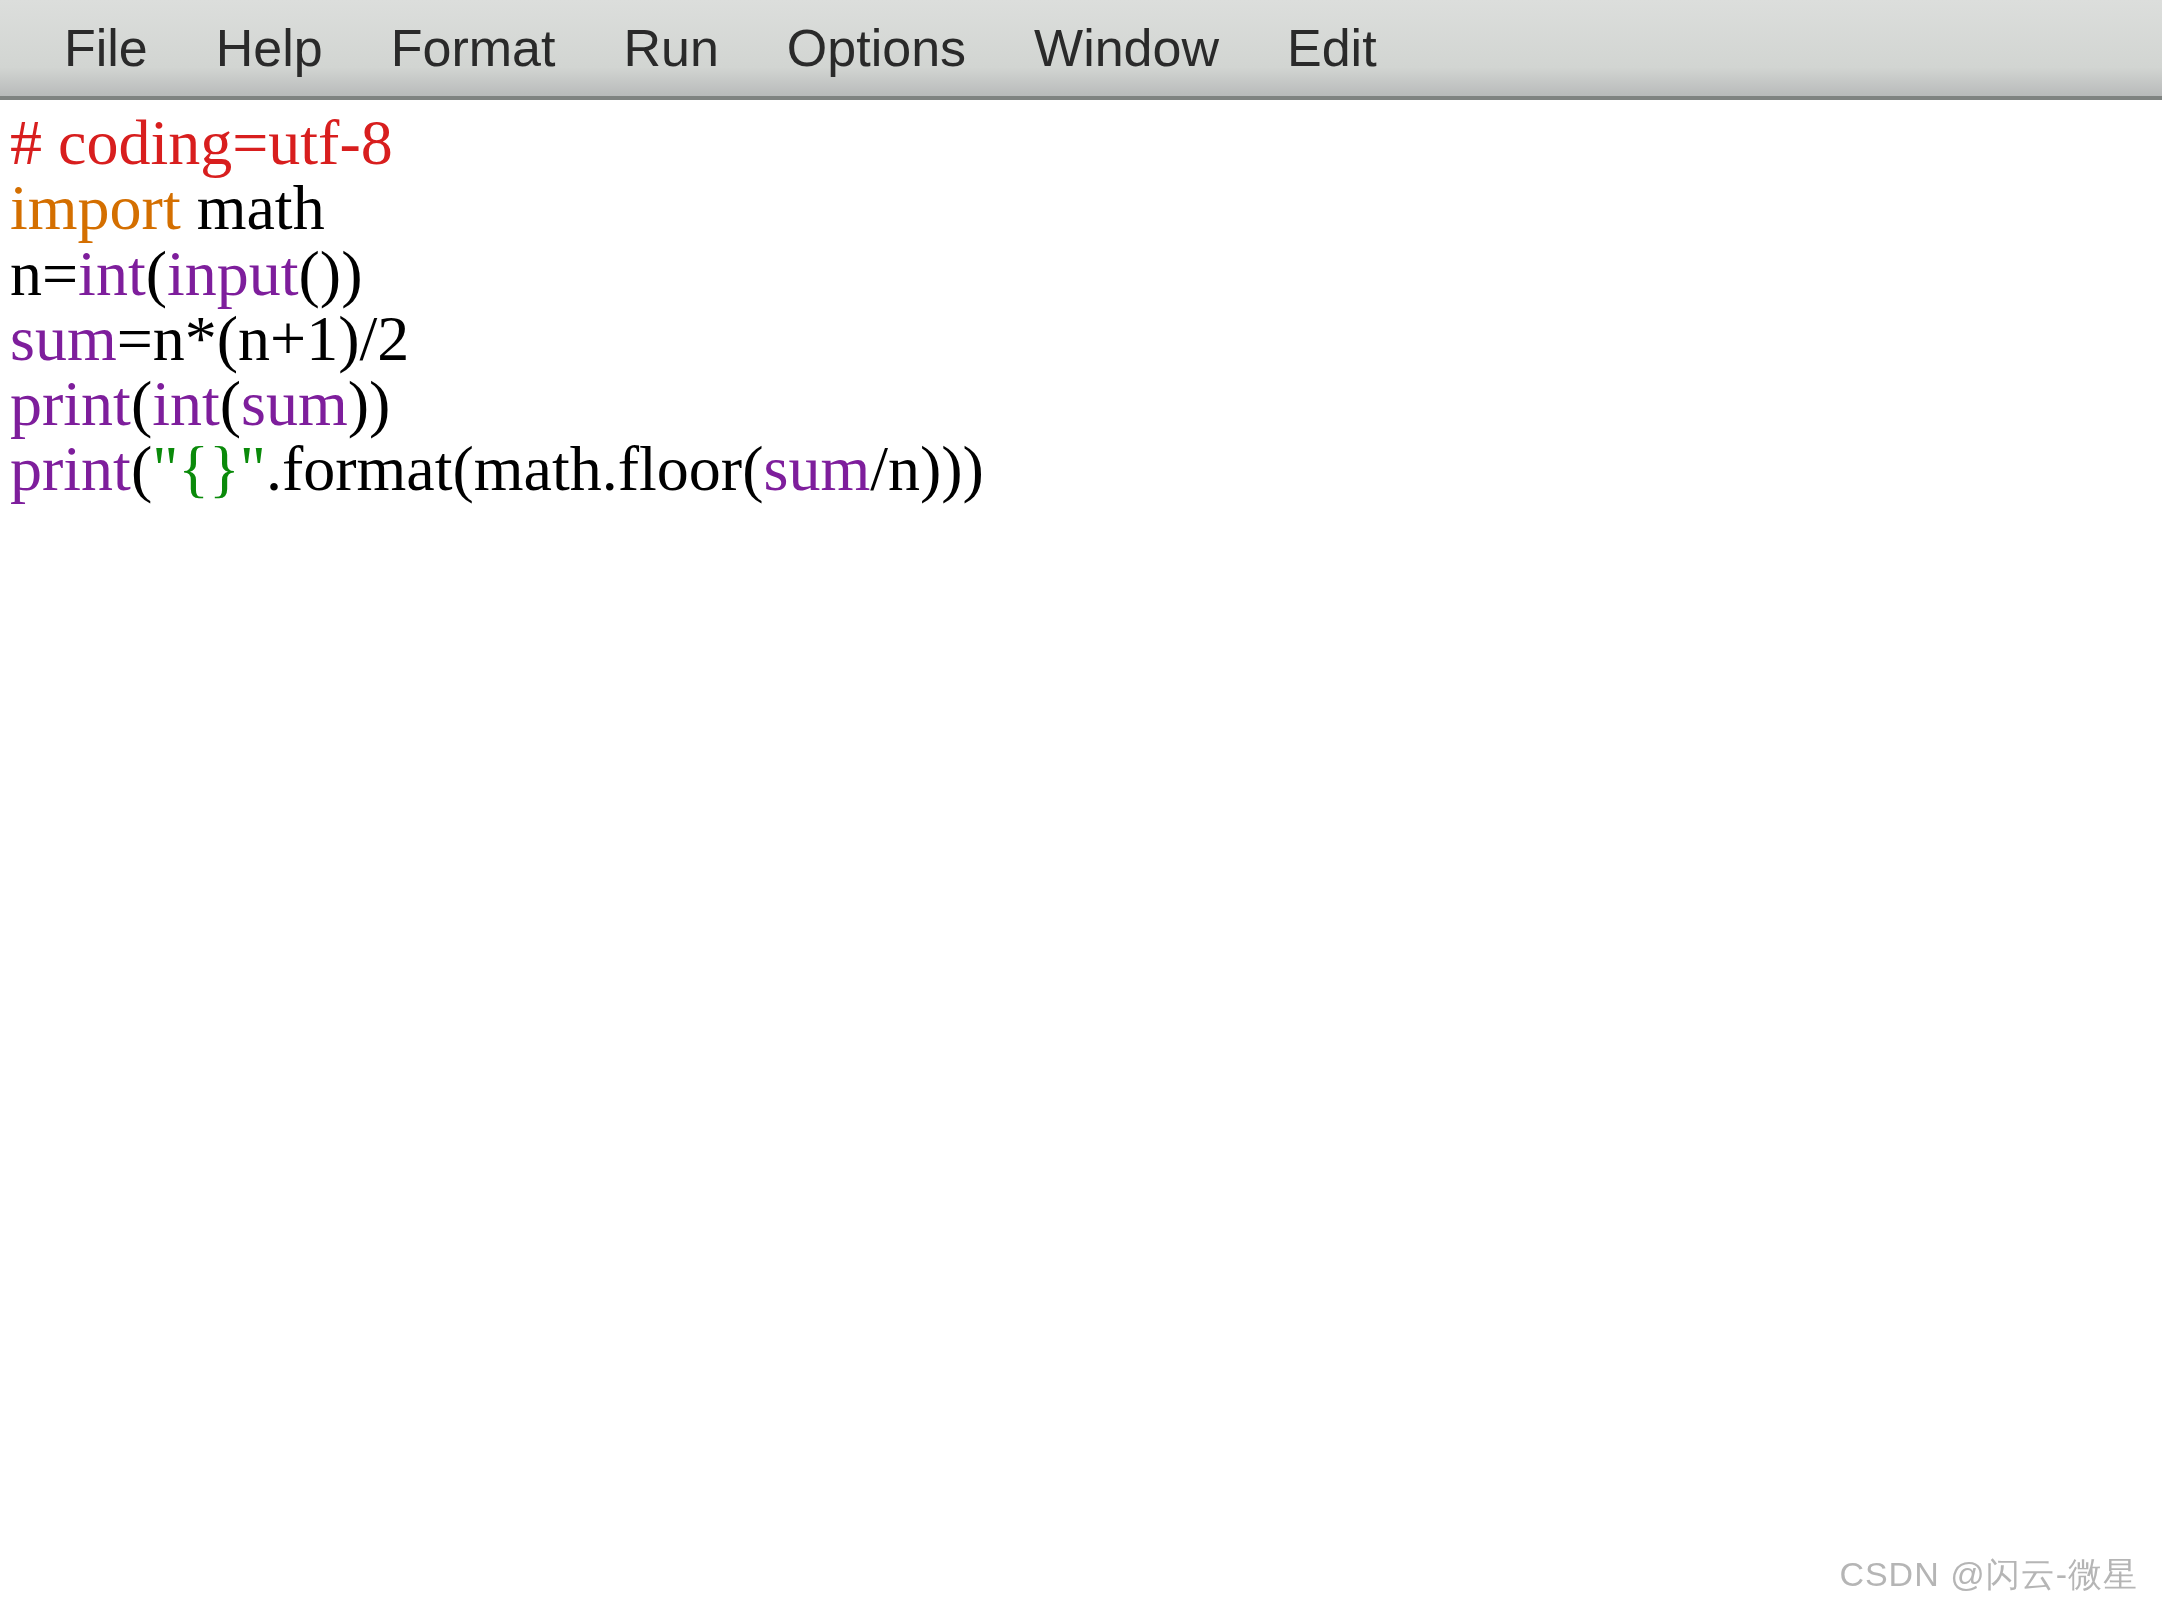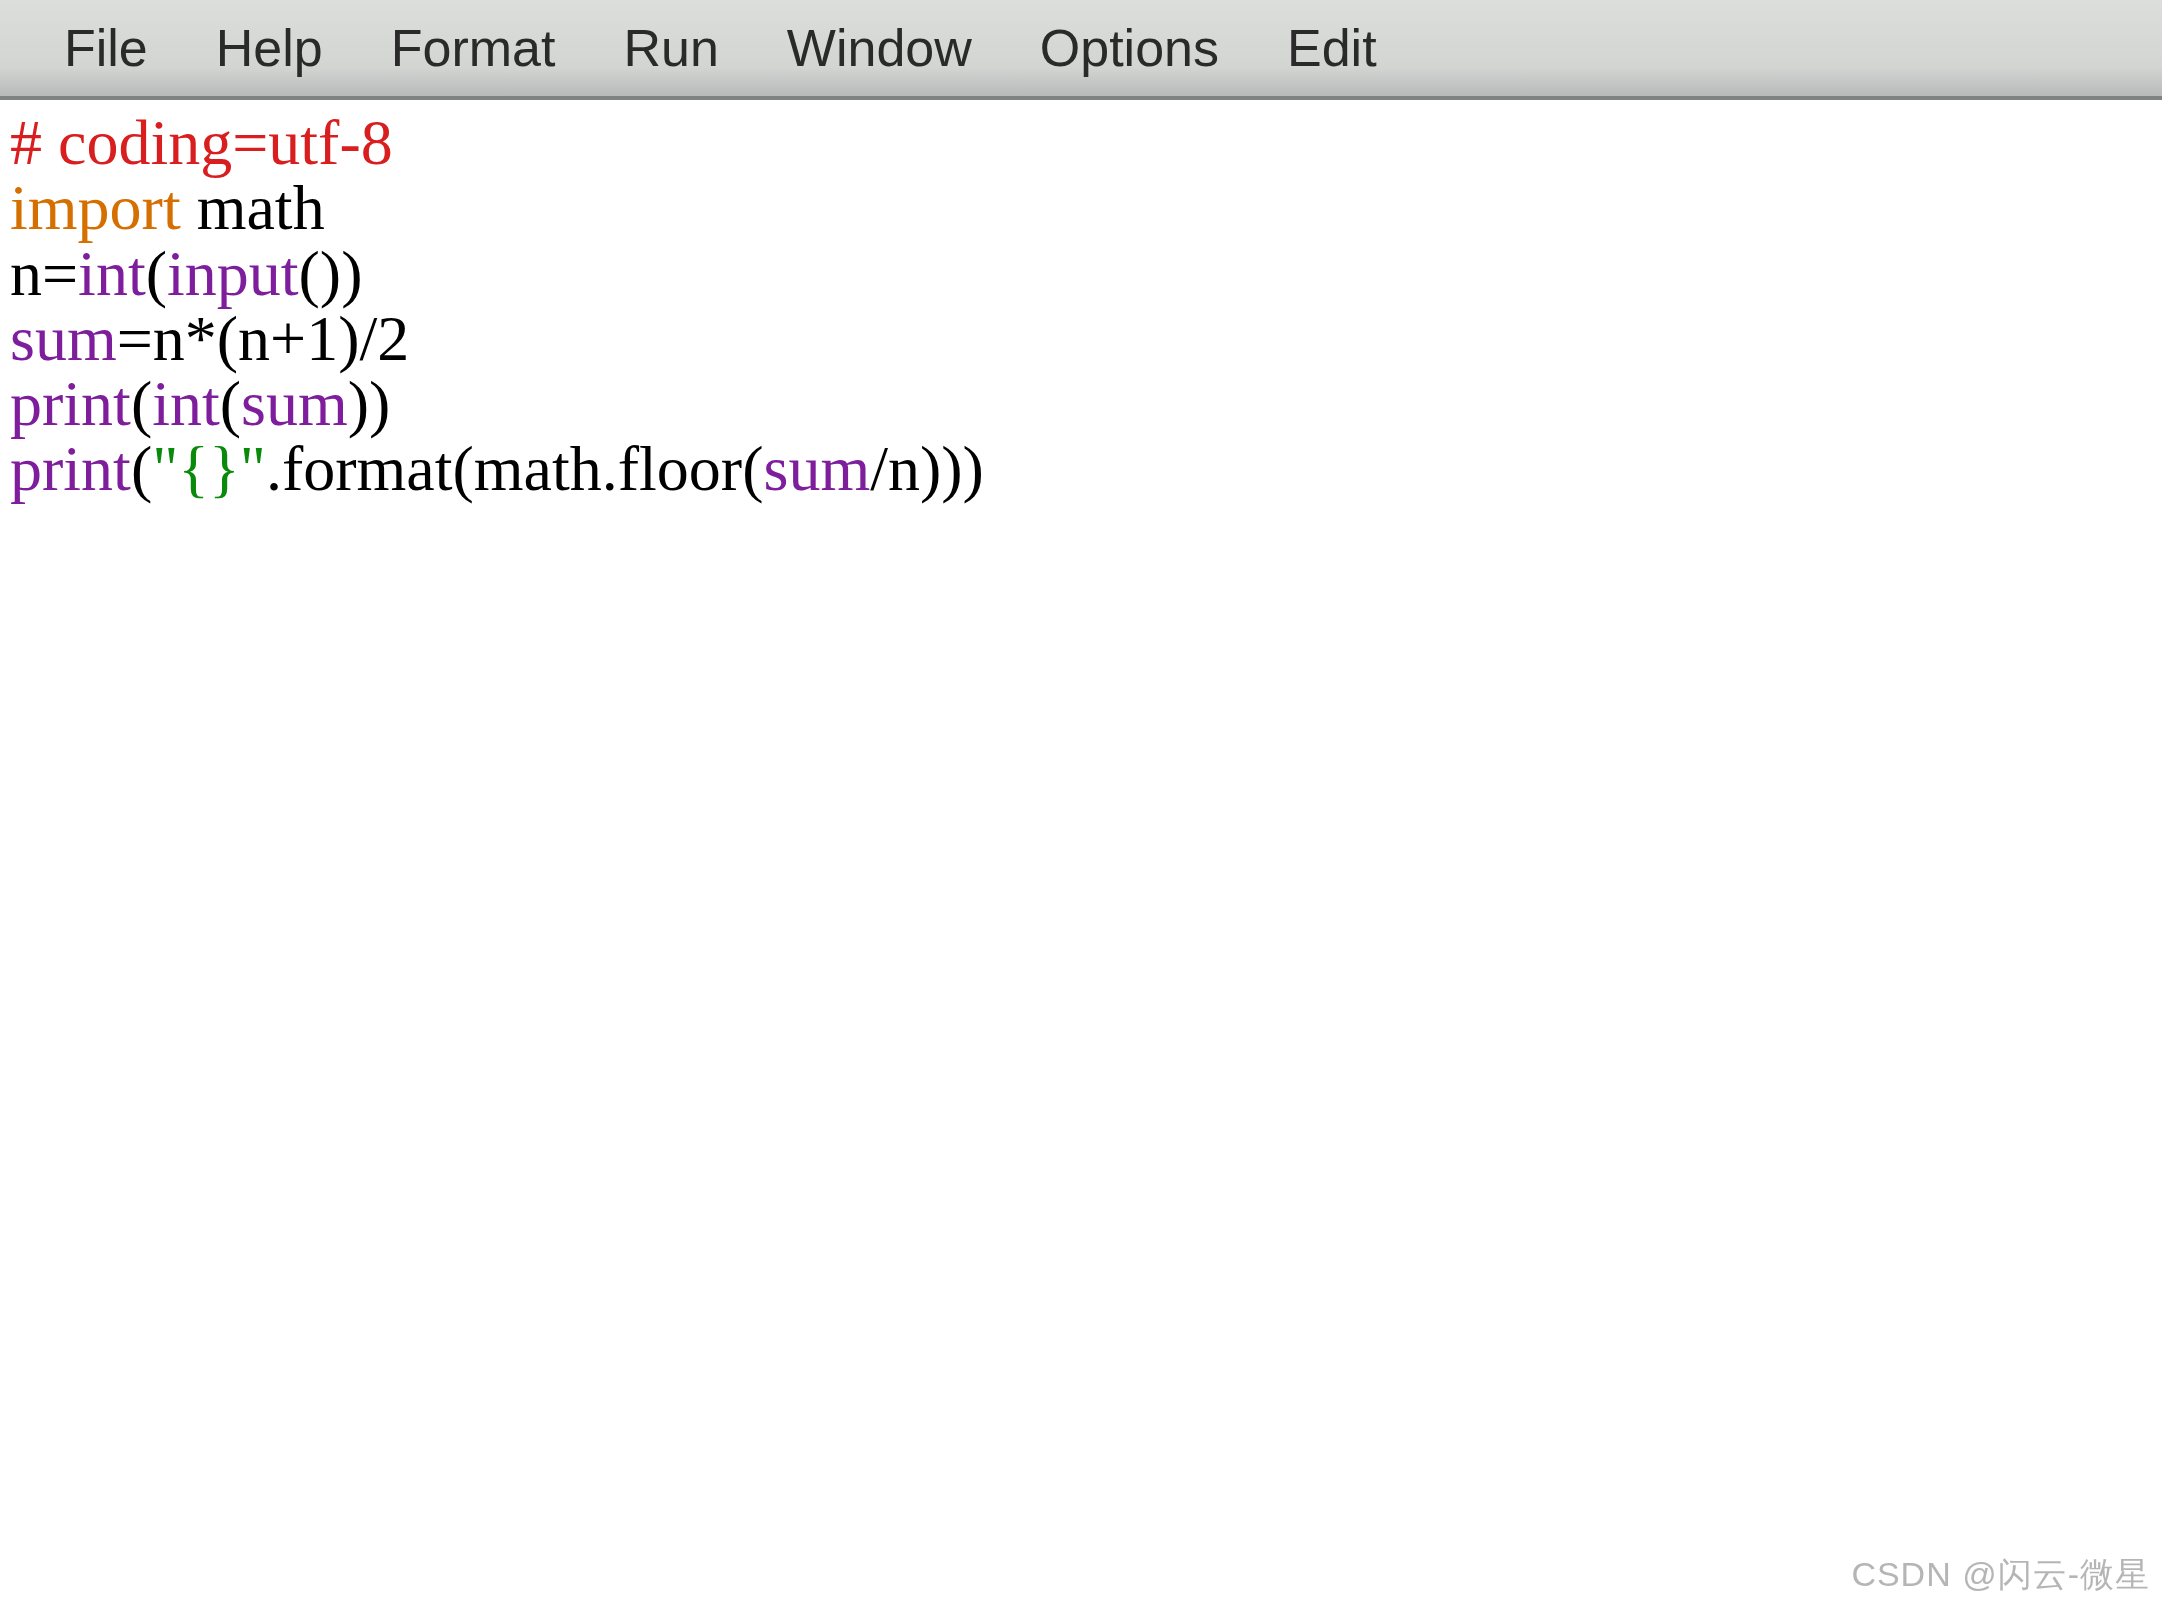--- a/index.html
+++ b/index.html
@@ -39,38 +39,38 @@
     }
     .tk-comment  { color: #d81e1e; }
     .tk-keyword  { color: #d46f00; }
     .tk-builtin  { color: #7e1e9c; }
     .tk-def      { color: #000000; }
     .tk-punct    { color: #000000; }
     .tk-string   { color: #0a8a0a; }
     .tk-var      { color: #000000; }
     .watermark {
       position: absolute;
-      right: 12px;
+      right: 24px;
       bottom: 18px;
       font-family: "Microsoft YaHei", "Segoe UI", sans-serif;
       font-size: 34px;
       color: rgba(120,120,120,0.55);
       letter-spacing: 1px;
     }
   </style>
 </head>
 <body>
 
 <div class="menu-bar">
   <div class="menu-item">File</div>
   <div class="menu-item">Help</div>
   <div class="menu-item">Format</div>
   <div class="menu-item">Run</div>
+  <div class="menu-item">Options</div>
   <div class="menu-item">Window</div>
-  <div class="menu-item">Options</div>
   <div class="menu-item">Edit</div>
 </div>
 
 <div class="editor"><span class="tk-comment"># coding=utf-8</span>
 <span class="tk-keyword">import</span><span class="tk-def"> math</span>
 <span class="tk-var">n=</span><span class="tk-builtin">int</span><span class="tk-punct">(</span><span class="tk-builtin">input</span><span class="tk-punct">())</span>
 <span class="tk-builtin">sum</span><span class="tk-punct">=n*(n+1)/2</span>
 <span class="tk-builtin">print</span><span class="tk-punct">(</span><span class="tk-builtin">int</span><span class="tk-punct">(</span><span class="tk-builtin">sum</span><span class="tk-punct">))</span>
 <span class="tk-builtin">print</span><span class="tk-punct">(</span><span class="tk-string">"{}"</span><span class="tk-punct">.format(math.floor(</span><span class="tk-builtin">sum</span><span class="tk-punct">/n)))</span>
 </div>

